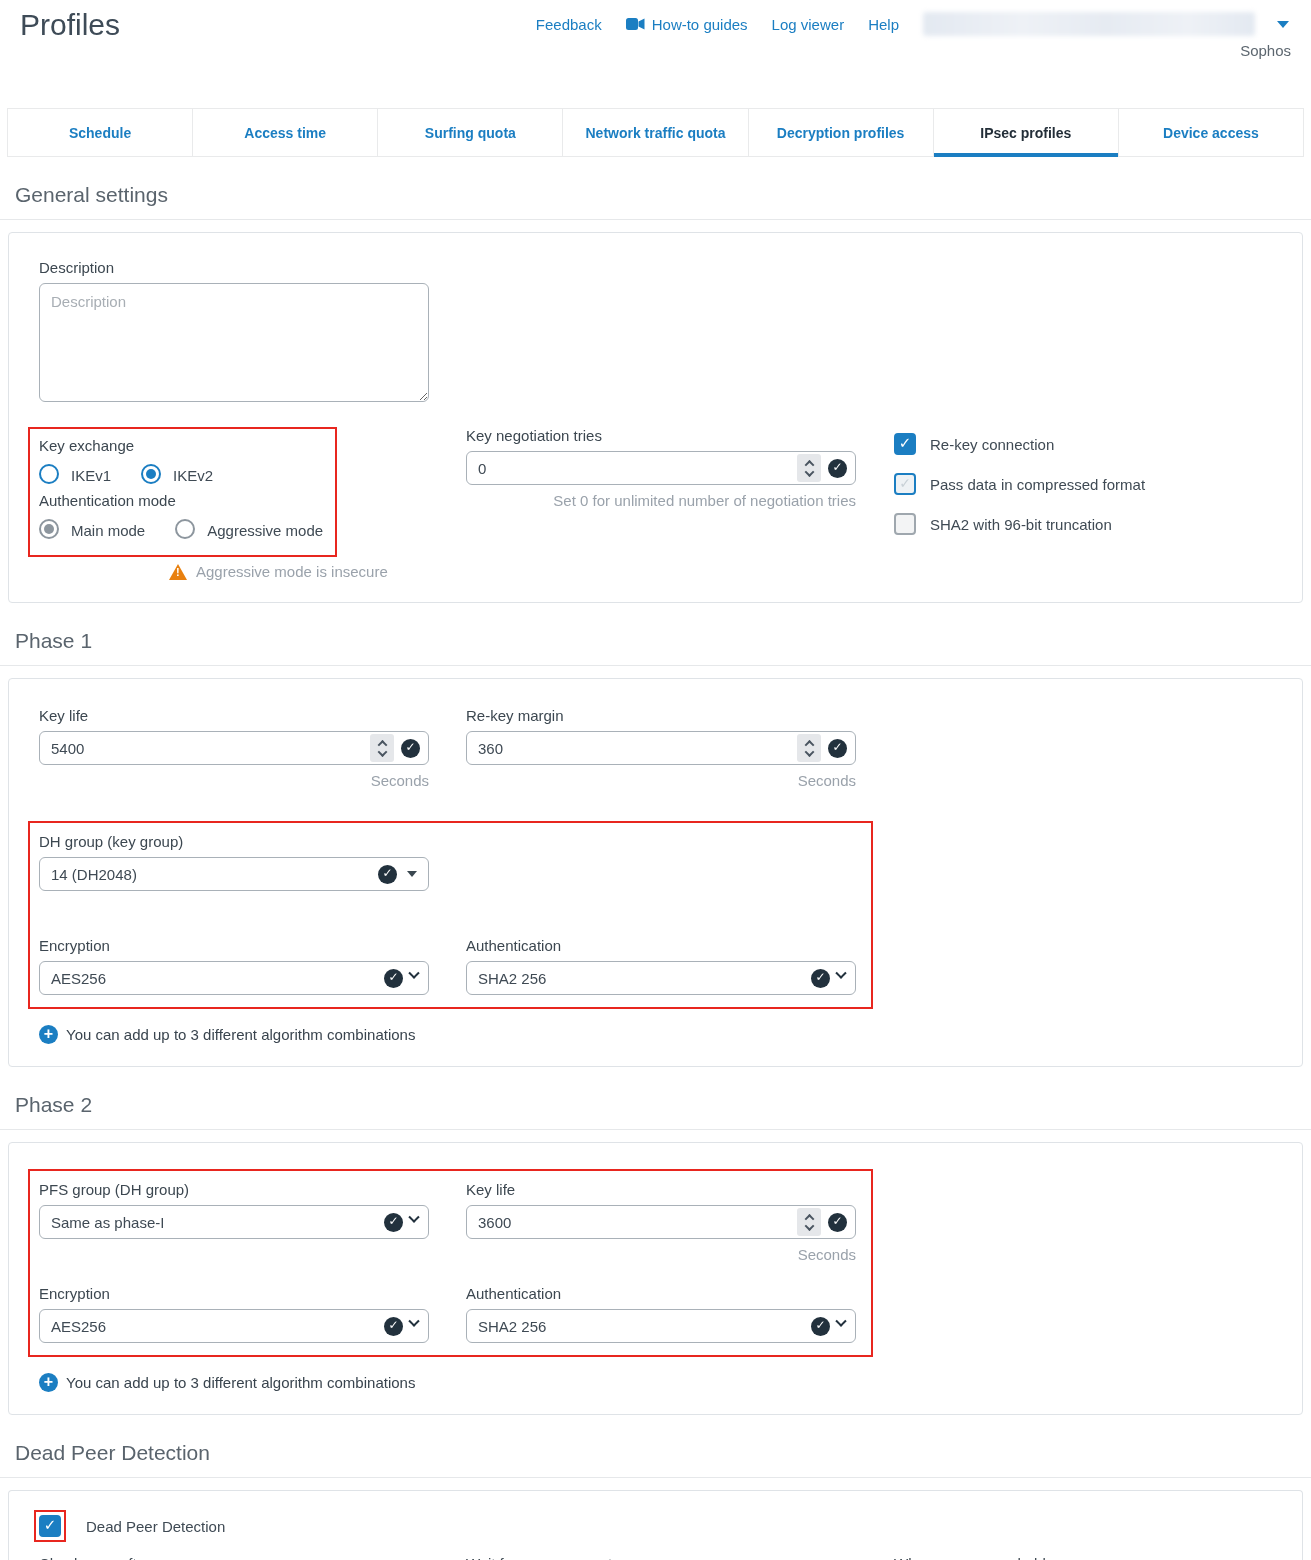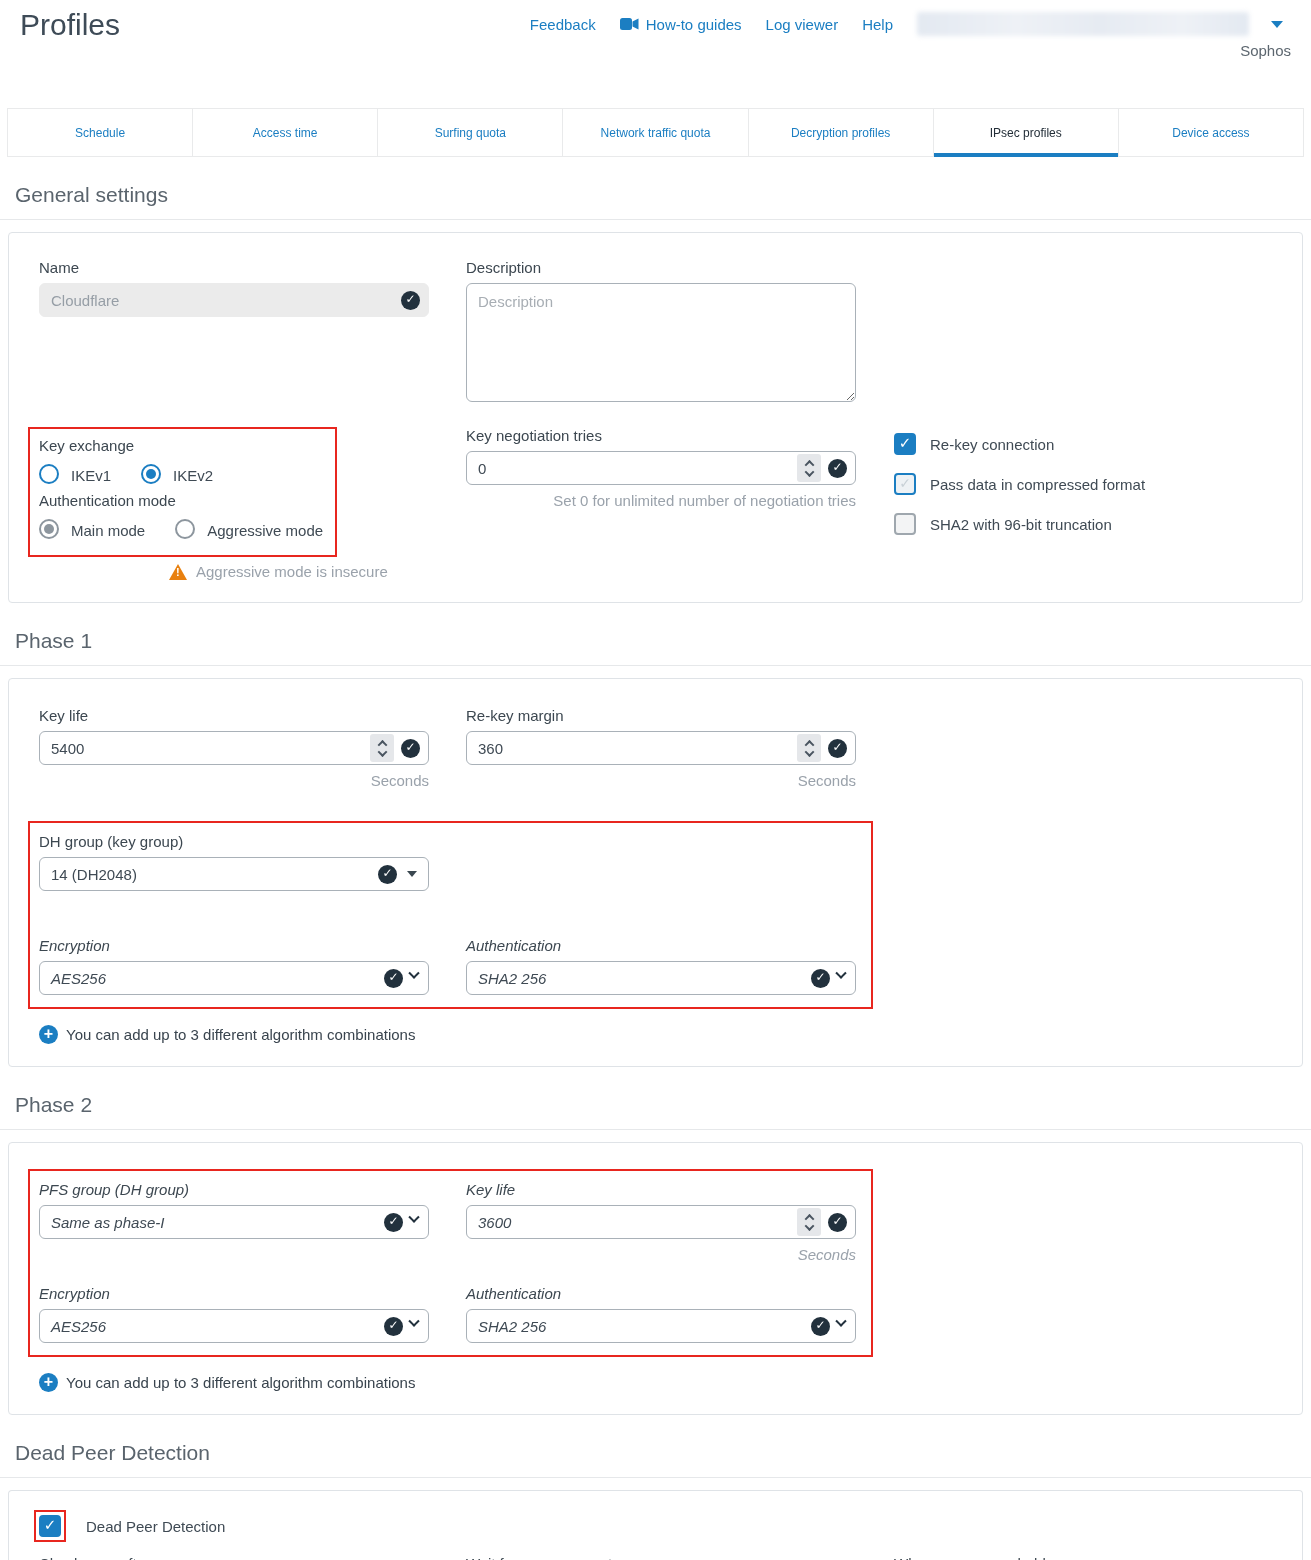--- a/index.html
+++ b/index.html
@@ -16,37 +16,37 @@
   *{box-sizing:border-box;margin:0;padding:0;}
   html,body{width:1311px;}
   body{
     height:1560px;overflow:hidden;background:#fff;
     font-family:"Liberation Sans","DejaVu Sans",sans-serif;
     color:var(--text);font-size:15px;
   }
   
   .header{position:relative;height:108px;}
   .title{position:absolute;left:20px;top:8px;font-size:30px;font-weight:300;color:#3e4b57;}
-  .topnav{position:absolute;top:12px;right:28px;display:flex;align-items:center;gap:24px;}
+  .topnav{position:absolute;top:12px;right:22px;display:flex;align-items:center;gap:24px;}
   .navlink{color:var(--blue);text-decoration:none;font-size:15px;cursor:pointer;display:flex;align-items:center;gap:7px;}
   .blurbox{width:332px;height:24px;border-radius:3px;background:linear-gradient(90deg,#e3e9f1,#eef1f6 30%,#e6ebf2 55%,#eef1f6 80%,#e3e9f1);filter:blur(2.5px);}
   .hdr-caret{width:0;height:0;border-left:6px solid transparent;border-right:6px solid transparent;border-top:7px solid var(--blue);margin-left:-2px;}
   .brand{position:absolute;top:42px;right:20px;font-size:15px;color:#5c666f;}
   .cam-ic{display:inline-flex;}
   
   .tabs{display:flex;margin:0 7px;height:49px;border:1px solid #e9eaeb;background:#fff;}
-  .tab{flex:1;display:flex;align-items:center;justify-content:center;font-size:12px;font-weight:400;color:var(--blue);border-right:1px solid #e9eaeb;cursor:pointer;position:relative;text-align:center;}
+  .tab{flex:1;display:flex;align-items:center;justify-content:center;font-size:14px;font-weight:700;color:var(--blue);border-right:1px solid #e9eaeb;cursor:pointer;position:relative;text-align:center;}
   .tab:last-child{border-right:none;}
   .tab.active{color:#232e38;}
   .tab.active::after{content:"";position:absolute;left:0;right:0;bottom:-1px;height:4px;background:var(--blue);}
   
   .sec-heading{font-size:21px;font-weight:300;color:#5a646d;padding:26px 15px 12px;border-bottom:1px solid #e6e8ea;}
   .panel{margin:12px 8px 0;border:1px solid var(--panelborder);border-radius:4px;background:#fff;}
   .grid3{display:grid;grid-template-columns:427px 428px 1fr;align-items:start;}
-  .grid2{display:grid;grid-template-columns:427px 1fr;align-items:start;font-style:italic;}
+  .grid2{display:grid;grid-template-columns:427px 1fr;align-items:start;}
   
   .flabel{font-size:15px;color:var(--label);margin-bottom:7px;}
   .fbox{width:390px;height:34px;border:1px solid var(--border);border-radius:6px;display:flex;align-items:center;padding:0 8px 0 11px;gap:7px;background:#fff;}
   .fbox .finput{flex:1;min-width:0;border:none;outline:none;background:transparent;font:inherit;color:var(--text);}
   .fbox .fvalue{flex:1;color:var(--text);}
   .fbox.disabled{background:#ebebeb;border-color:#ebebeb;}
   .fbox.disabled .finput{color:#969ea6;}
   .funit{width:390px;text-align:right;color:var(--muted);margin-top:7px;font-size:15px;}
   .fhelp{width:390px;text-align:right;color:var(--muted);margin-top:7px;font-size:15px;white-space:nowrap;}
   textarea.desc{width:390px;height:119px;border:1px solid var(--border);border-radius:6px;padding:9px 11px;font:inherit;color:var(--text);resize:both;outline:none;}
@@ -131,27 +131,20 @@
   <div class="tab">Decryption profiles</div>
   <div class="tab active">IPsec profiles</div>
   <div class="tab">Device access</div>
 </div>
 
 <div class="sec-heading">General settings</div>
 <div class="panel">
   <div class="panel-inner">
     <div class="grid3">
       <div>
-        <div class="flabel">Name</div>
-        <div class="fbox disabled">
-          <input class="finput" disabled="" value="Cloudflare" style="">
-          <span class="vbadge"></span>
-        </div>
-      </div>
-      <div>
         <div class="flabel">Description</div>
         <textarea class="desc" placeholder="Description" style=""></textarea>
       </div>
       <div></div>
     </div>
 
     <div class="grid3 row-gap">
 
       <div>
         <div class="annot annot-keyex">

